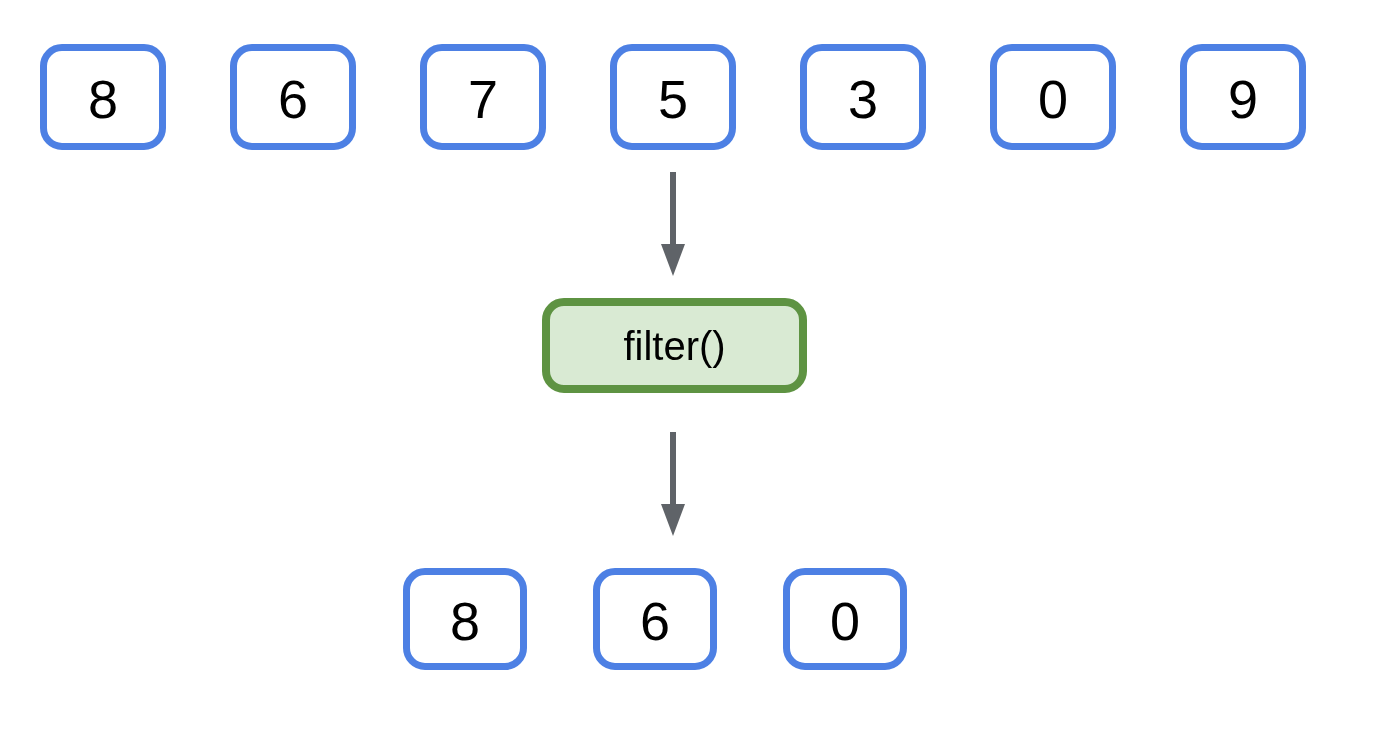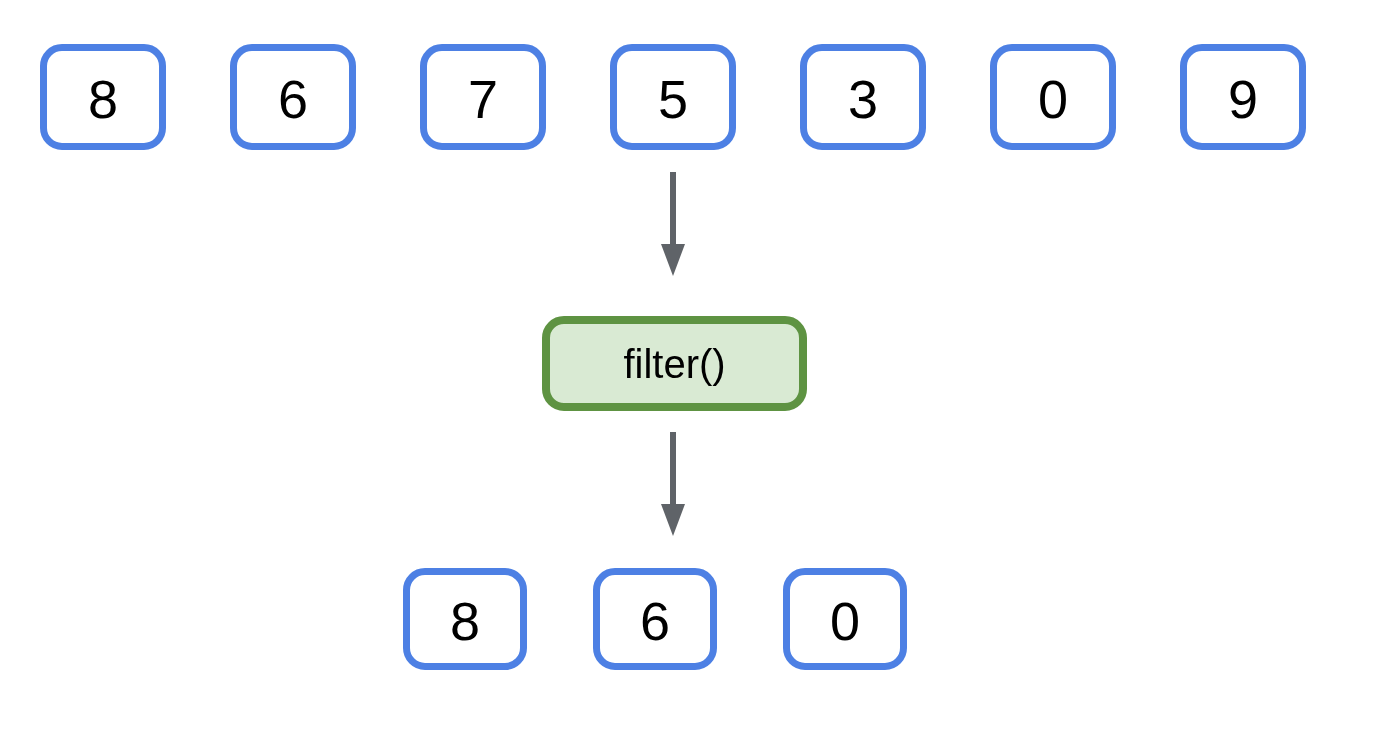--- a/index.html
+++ b/index.html
@@ -47,21 +47,21 @@
   .num-value {
     font-size: 54px;
     font-weight: 500;
     color: var(--text-black, #000000);
     line-height: 1;
     padding-top: 4px;
   }
   .fn-box {
     position: absolute;
     left: 542px;
-    top: 316px;
+    top: 298px;
     box-sizing: border-box;
     width: 265px;
     height: 95px;
     background: var(--function-fill, #d9ead3);
     border: 8px solid var(--function-border-green, #5e9342);
     border-radius: 22px;
     display: flex;
     align-items: center;
     justify-content: center;
   }

